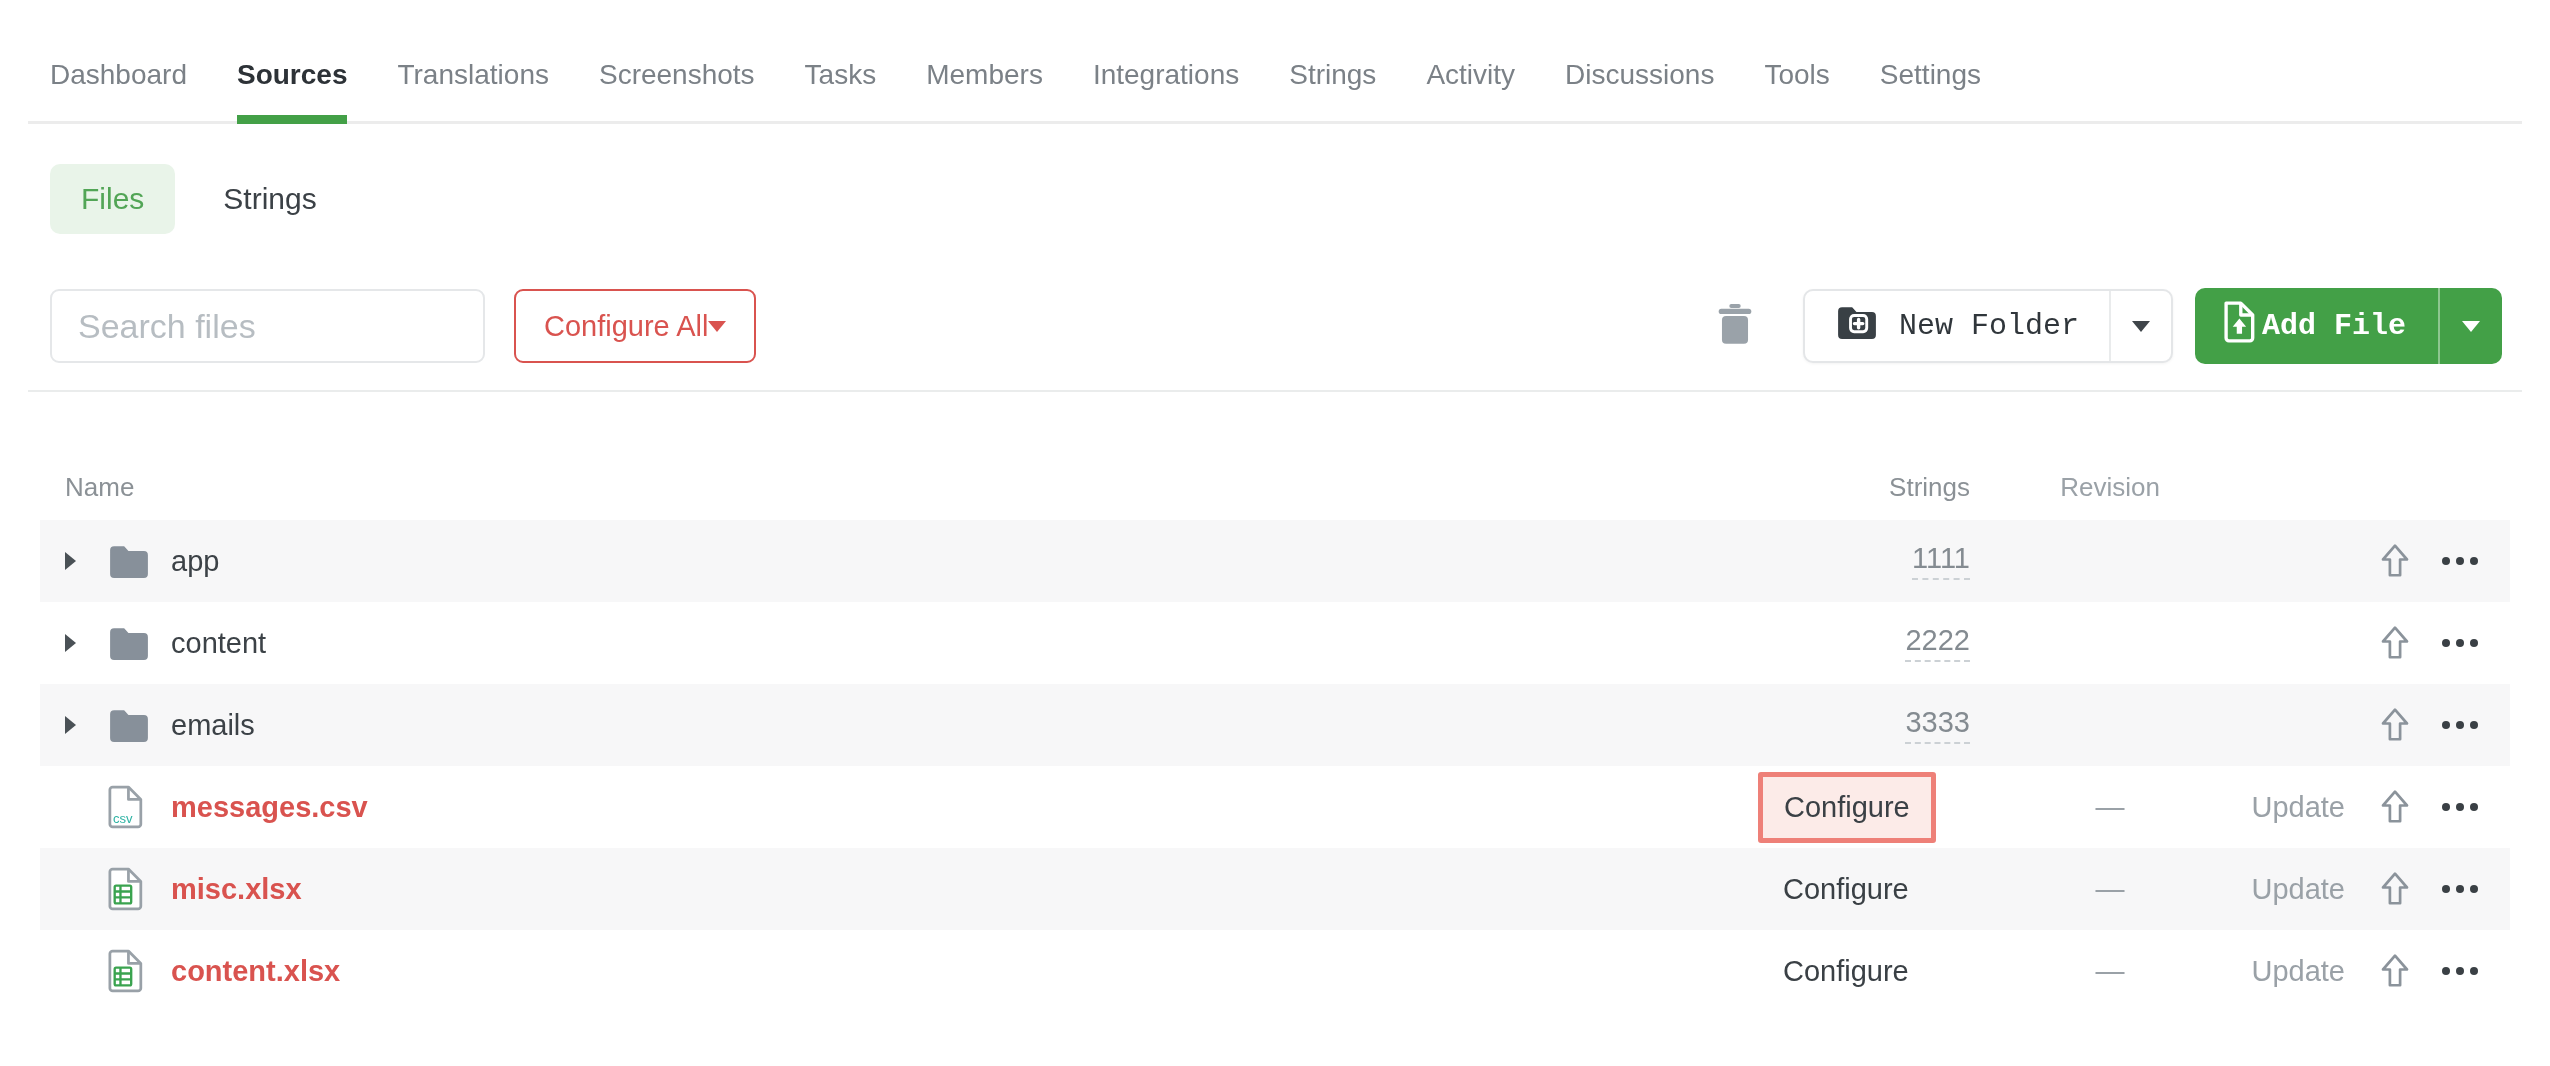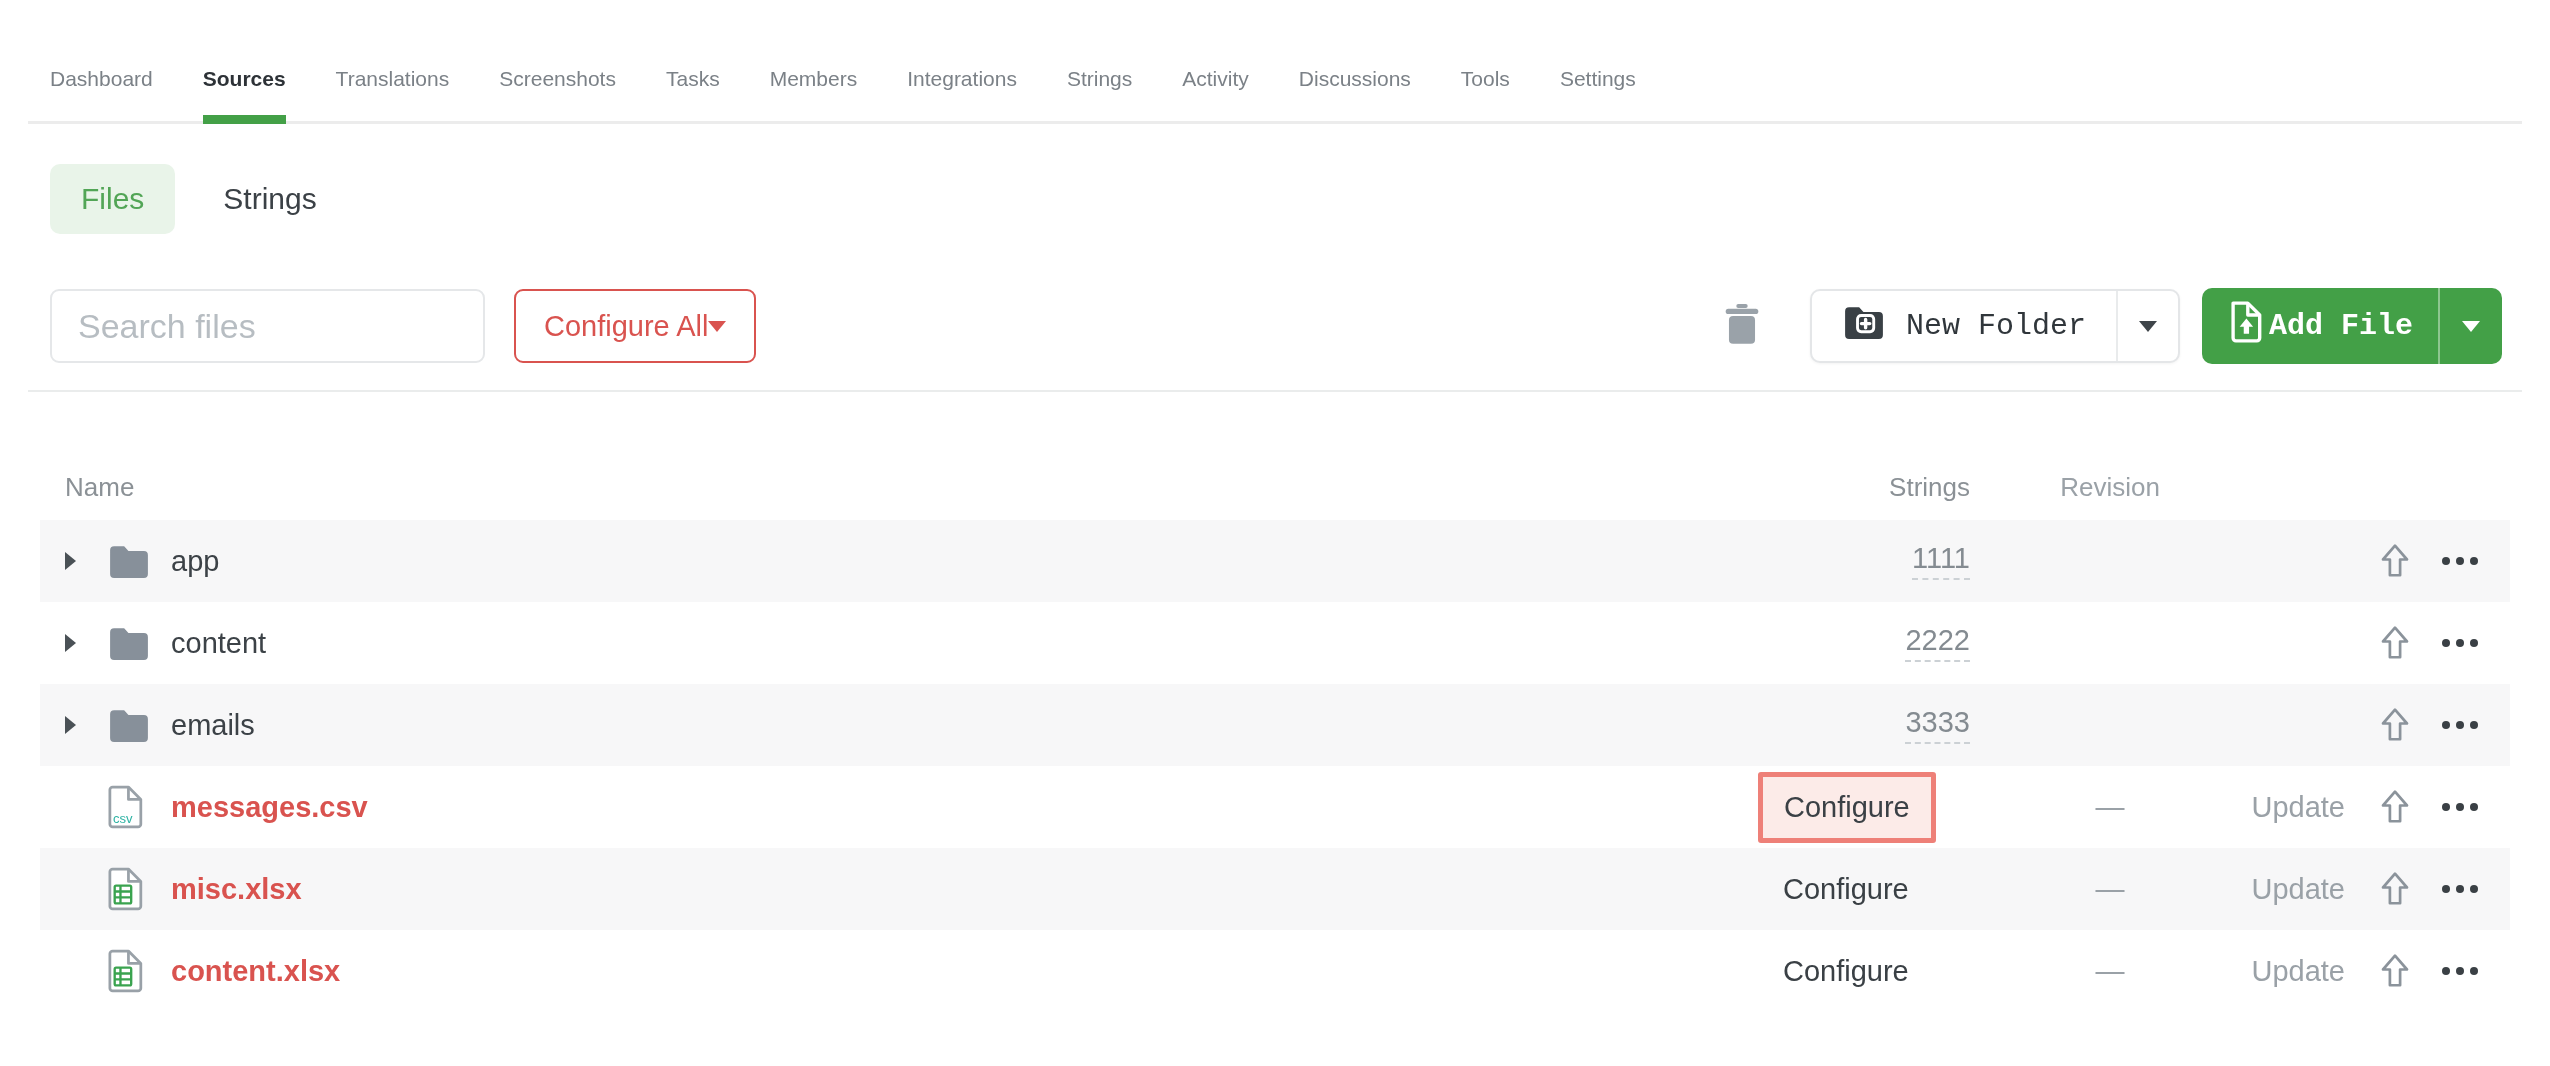--- a/index.html
+++ b/index.html
@@ -14,21 +14,21 @@
     margin: 0 28px;
     padding-left: 22px;
     height: 124px;
     display: flex;
     align-items: flex-end;
     gap: 50px;
     border-bottom: 3px solid #ececec;
   }
   .nav-item {
     position: relative;
-    font-size: 21px;
+    font-size: 28px;
     color: #7b8187;
     padding-bottom: 30px;
     cursor: pointer;
     white-space: nowrap;
   }
   .nav-item.active { color: #2d3237; font-weight: 700; }
   .nav-item.active::after {
     content: "";
     position: absolute;
     left: 0; right: 0; bottom: -3px;
@@ -119,21 +119,21 @@
   }
   .split-main {
     display: flex;
     align-items: center;
     gap: 20px;
     padding: 0 30px;
     font-size: 30px;
     cursor: pointer;
     font-family: Liberation Mono, monospace;
   }
-  .split-btn.green .split-main { font-weight: 700; padding: 0 25px 0 26px; gap: 7px; }
+  .split-btn.green .split-main { font-weight: 700; padding: 0 32px 0 26px; gap: 7px; }
   .split-caret {
     width: 62px;
     display: flex;
     align-items: center;
     justify-content: center;
     cursor: pointer;
   }
   .split-btn.white .split-caret { border-left: 2px solid #e9ebec; color: #3f454a; }
   .split-btn.green .split-caret { border-left: 2px solid rgba(255,255,255,0.4); color: #fff; width: 64px; }
   

